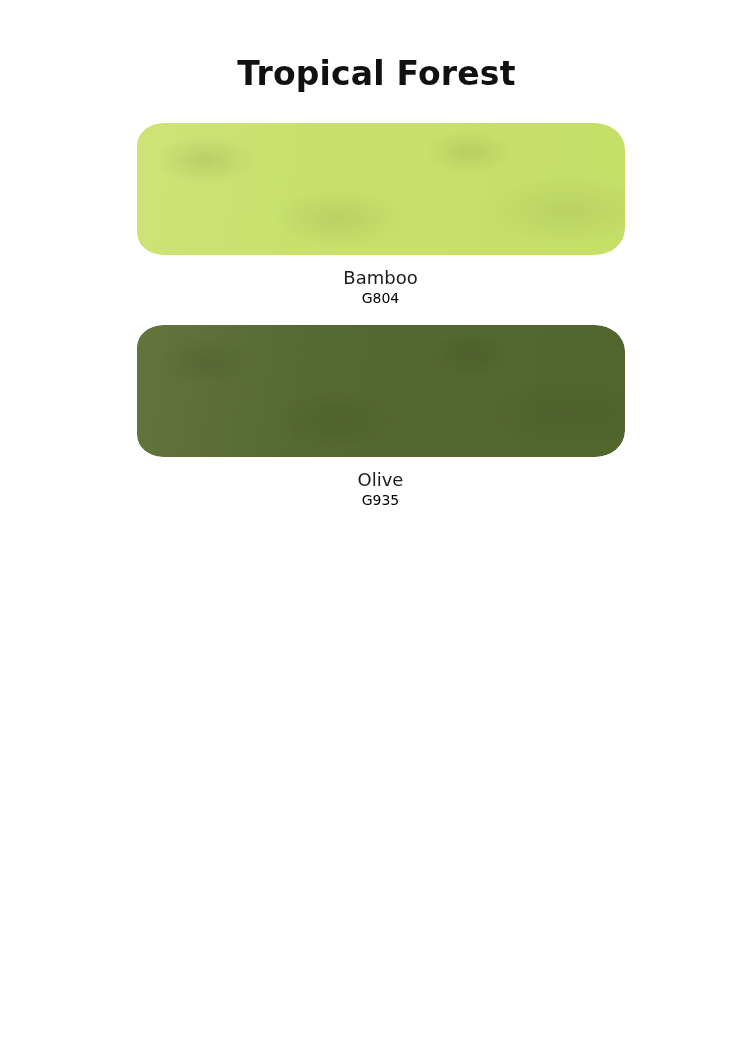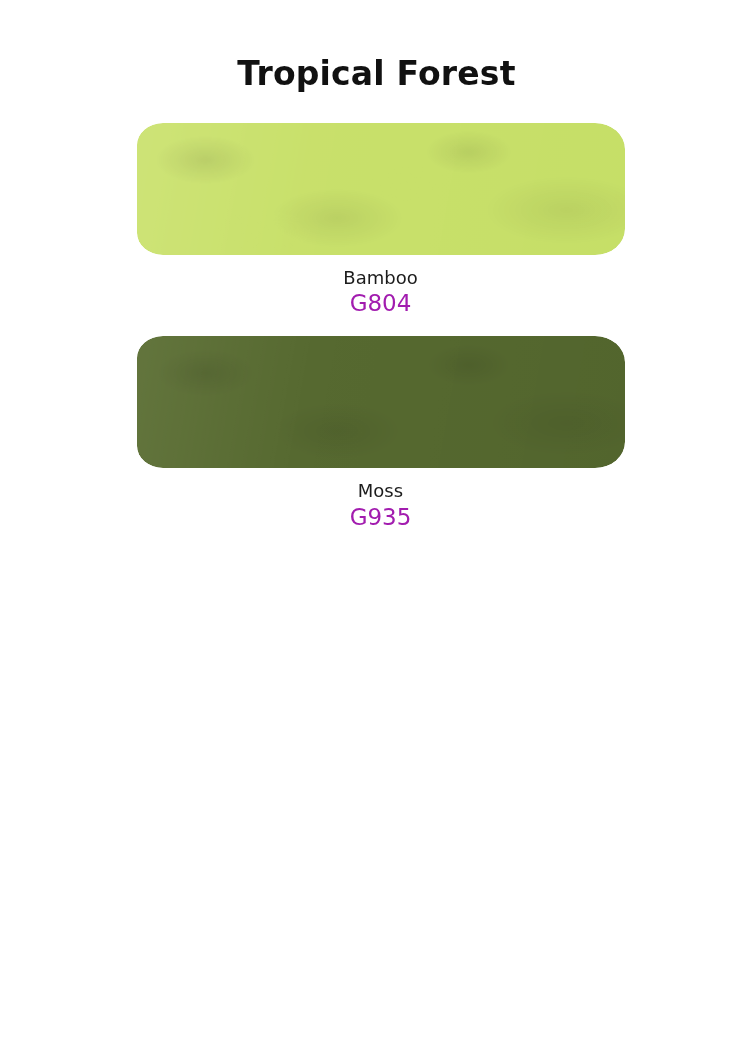--- a/index.html
+++ b/index.html
@@ -107,23 +107,23 @@
 
   .swatch-name {
     display: block;
     font-size: 18px;
     font-weight: normal;
     color: #1c1c1c;
   }
 
   .swatch-code {
     display: block;
-    font-size: 23px;
+    font-size: 14px;
     font-weight: normal;
-    color: #a21caf;
+    color: #000000;
   }
 </style>
 </head>
 <body style="background: rgb(255, 255, 255);">
 
 <div class="page">
 
   <h1 class="palette-title">Tropical Forest</h1>
 
   <div class="swatch-list">
@@ -142,19 +142,19 @@
 
 
 
     <div class="swatch-entry">
       <div class="swatch-chip">
         <div class="chip-base" style="background-color: rgb(85, 104, 47);"></div>
         <div class="chip-texture"></div>
         <div class="chip-sheen"></div>
       </div>
       <div class="swatch-caption">
-        <span class="swatch-name">Moss</span>
+        <span class="swatch-name">Olive</span>
         <span class="swatch-code">G935</span>
       </div>
     </div>
 
   </div>
 </div>
 
 </body></html>

